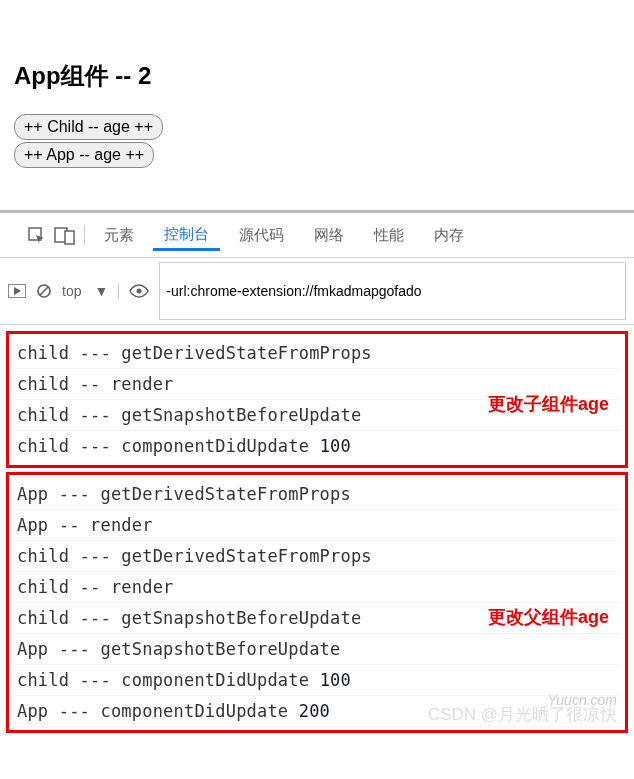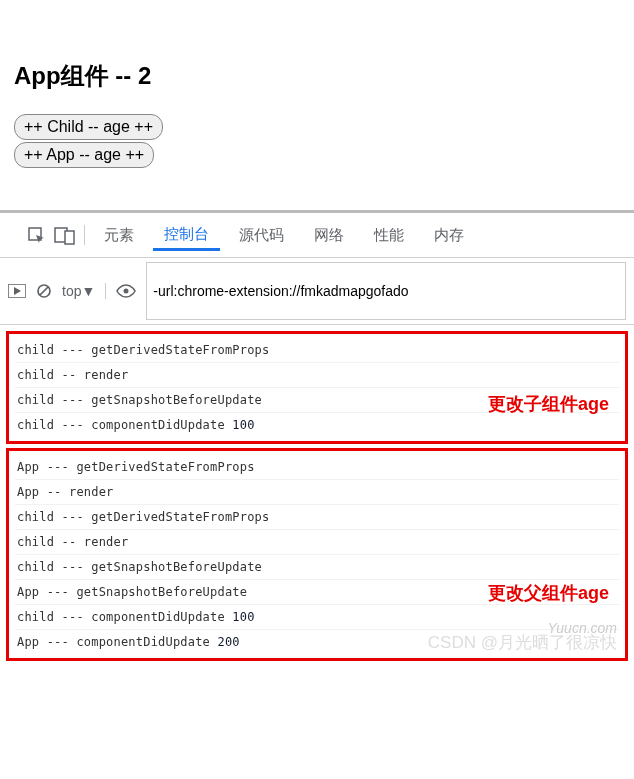--- a/index.html
+++ b/index.html
@@ -38,33 +38,33 @@
       display: flex; 
       align-items: center; 
       padding: 4px 8px; 
       border-bottom: 1px solid #d0d0d0;
       gap: 10px;
       font-size: 14px;
       color: #5f6368;
     }
     .play-box { border:1px solid #888; padding:1px 3px; }
     .ctx-select { 
-      display: flex; align-items: center; gap: 0;
+      display: flex; align-items: center; gap: 13px;
       border-right:1px solid #ccc; padding-right:10px;
     }
     .filter-input { 
       flex:1; border:1px solid #ccc; padding:20px 6px; font-size:14px;
       font-family: inherit;
     }
     
     .console-body { padding: 6px; position: relative; }
     .group { border: 3px solid #e60000; margin-bottom: 4px; padding: 4px 6px 4px 6px; position: relative; }
     .log-line { 
       font-family: Menlo, Consolas, monospace; 
-      font-size: 12px; 
+      font-size: 17px; 
       color: #333; 
       padding: 5px 2px;
       border-bottom: 1px solid #f2f2f2;
       white-space: pre;
       letter-spacing: 0.2px;
     }
     .log-line:last-child { border-bottom: none; }
     .log-num { color: #0f172a; }
     .group-label { 
       position: absolute; 

